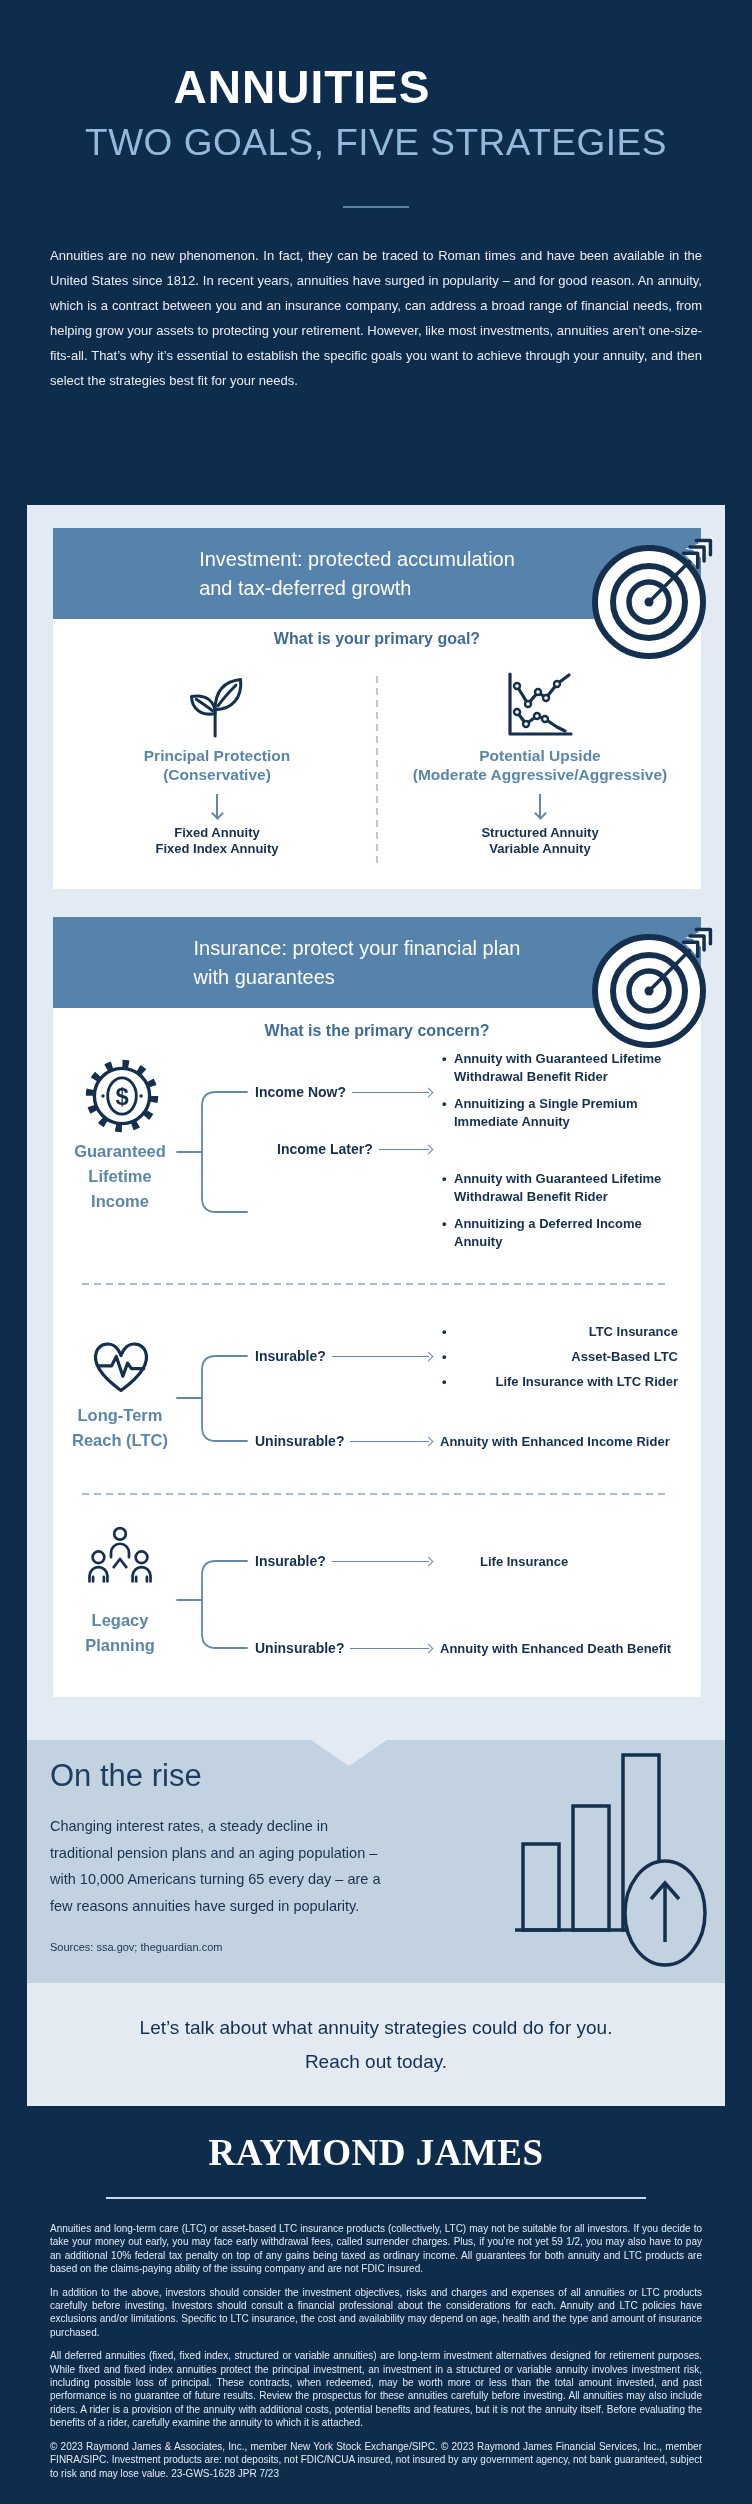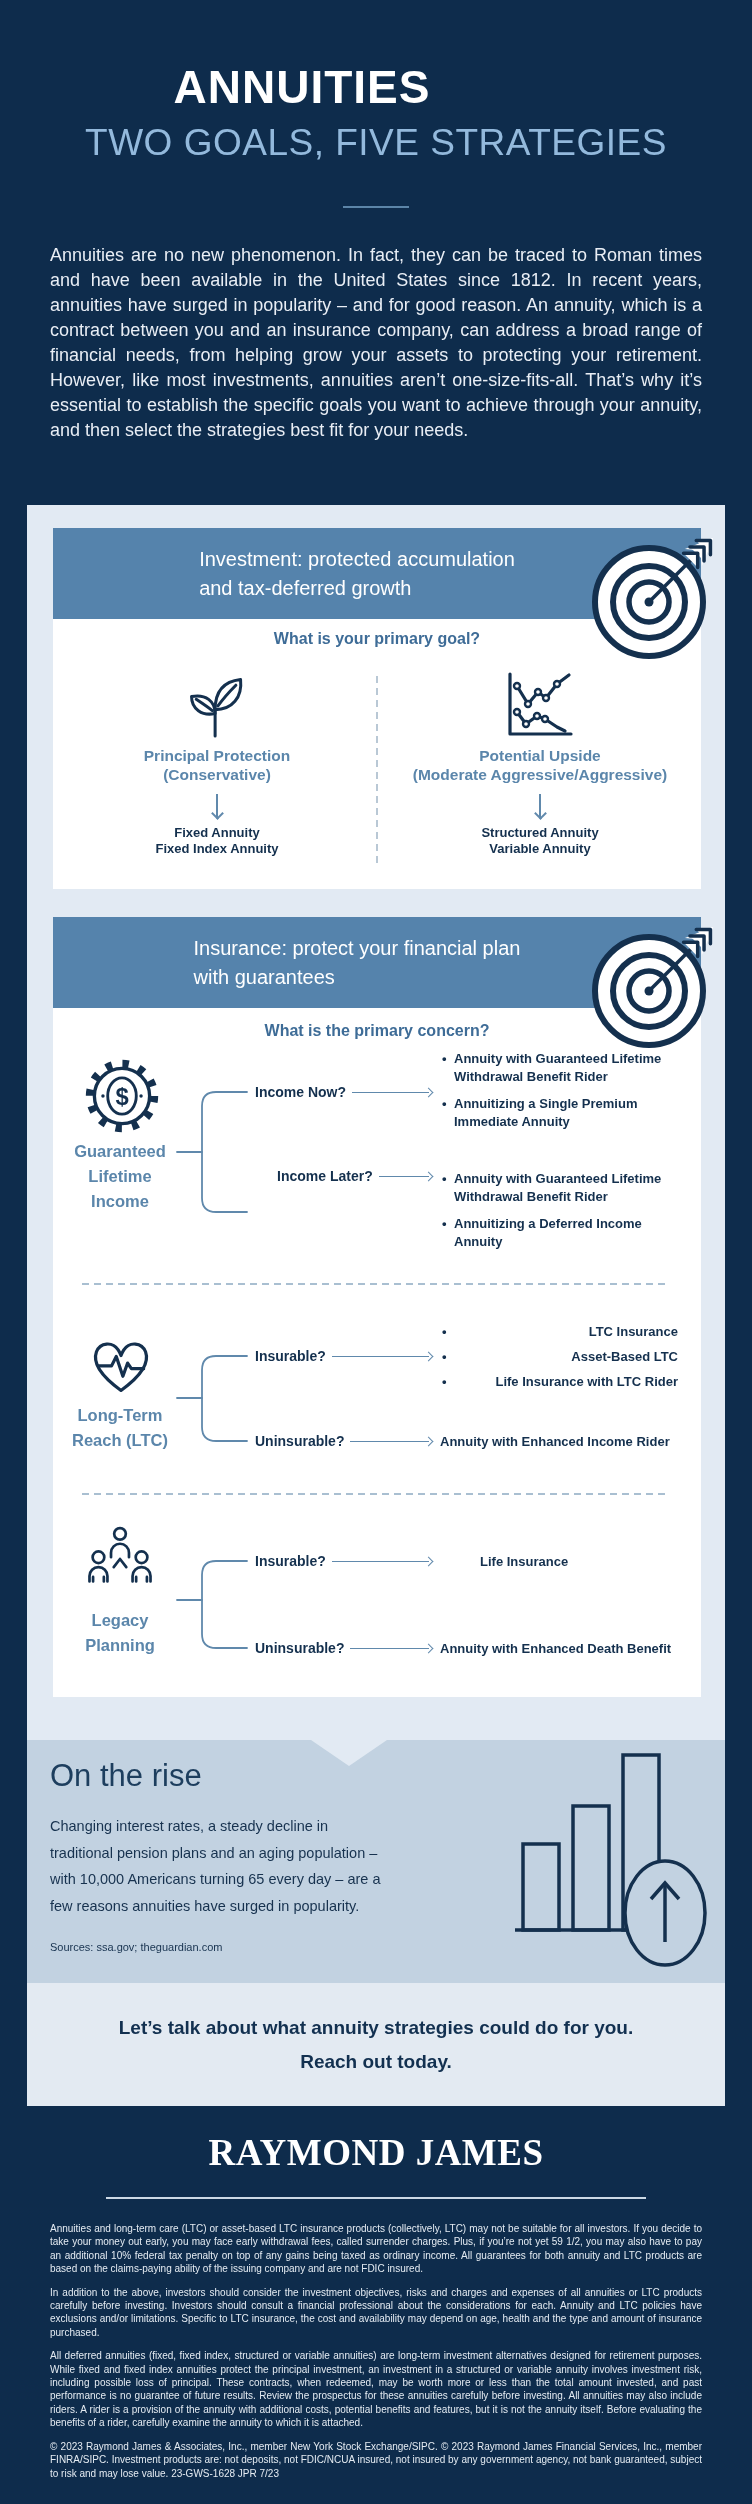--- a/index.html
+++ b/index.html
@@ -7,21 +7,21 @@
   .page{position:relative;width:752px;height:2504px;background:#0e2c4c;overflow:hidden;
         font-family:"Liberation Sans",sans-serif;margin:0 auto;}
   .abs{position:absolute;}
 
   
   .title{left:0;top:60px;width:604px;text-align:center;color:#ffffff;
          font-size:46px;font-weight:700;letter-spacing:1px;}
   .subtitle{left:0;top:122px;width:752px;text-align:center;color:#93b9dc;
             font-size:37px;font-weight:400;letter-spacing:.5px;}
   .title-divider{left:343px;top:206px;width:66px;height:2px;background:#5c85a8;}
-  .intro{left:50px;top:243px;width:652px;color:#e9eef5;font-size:18px;
+  .intro{left:50px;top:243px;width:652px;color:#e9eef5;font-size:13px;
          line-height:25px;text-align:justify;}
   .intro p{margin:0 0 18px 0;}
 
   
   .panel{left:27px;top:505px;width:698px;height:1235px;background:#e2eaf3;}
   .card{background:#ffffff;}
   .band{left:53px;width:648px;height:91px;background:#5583ac;display:flex;align-items:center;
         justify-content:center;padding:0 100px 0 60px;}
   .band-text{color:#ffffff;font-size:20px;line-height:29px;font-weight:500;
              white-space:pre-line;}
@@ -56,21 +56,21 @@
   .rise{left:27px;top:1740px;width:698px;height:243px;background:#c2d2e1;}
   .notch{left:311px;top:1740px;width:0;height:0;border-left:38px solid transparent;
          border-right:38px solid transparent;border-top:26px solid #e2eaf3;}
   .rise-h{left:50px;top:1758px;color:#1d3e5e;font-size:31px;font-weight:300;}
   .rise-p{left:50px;top:1813px;width:335px;color:#17324f;font-size:14.5px;line-height:26.5px;}
   .rise-src{left:50px;top:1941px;color:#17324f;font-size:11px;}
 
   
   .cta{left:27px;top:1983px;width:698px;height:123px;background:#e3eaf2;
        display:flex;flex-direction:column;justify-content:center;align-items:center;gap:3px;}
-  .cta div{color:#123050;font-size:19px;line-height:31px;font-weight:700;white-space:nowrap;}
+  .cta div{color:#123050;font-size:19px;line-height:31px;font-weight:400;white-space:nowrap;}
 
   
   .logo{left:0;top:2131px;width:752px;text-align:center;color:#ffffff;
         font-family:"Liberation Serif",serif;font-weight:700;font-size:37px;letter-spacing:.5px;}
   .rule{left:106px;top:2197px;width:540px;height:2px;background:#ccd9e5;}
   .legal{left:50px;top:2222px;width:652px;color:#e4ebf2;font-size:10px;line-height:13.4px;
          text-align:justify;}
   .legal p{margin:0 0 10px 0;}
 
   svg{display:block;overflow:visible;}
@@ -194,21 +194,21 @@
   </svg>
   <div class="abs qrow" style="left:255px;top:1083px;">
     <span class="q">Income Now?</span>
     <span class="shaft"></span>
     <span class="head"></span>
   </div>
   <ul class="abs answers" style="left:440px;top:1050px;">
     <li>Annuity with Guaranteed Lifetime Withdrawal Benefit Rider</li>
     <li>Annuitizing a Single Premium Immediate Annuity</li>
   </ul>
-  <div class="abs qrow" style="left:255px;top:1167px;padding-left:22px;">
+  <div class="abs qrow" style="left:255px;top:1140px;padding-left:22px;">
     <span class="q">Income Later?</span>
     <span class="shaft"></span>
     <span class="head"></span>
   </div>
   <ul class="abs answers" style="left:440px;top:1170px;">
     <li>Annuity with Guaranteed Lifetime Withdrawal Benefit Rider</li>
     <li>Annuitizing a Deferred Income Annuity</li>
   </ul>
   <div class="abs hdash" style="left:82px;top:1283px;width:586px;"></div>
 

